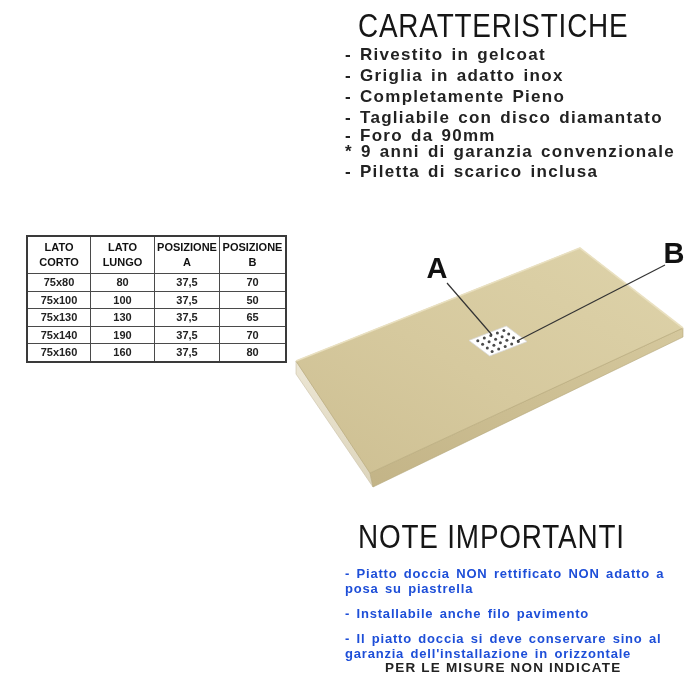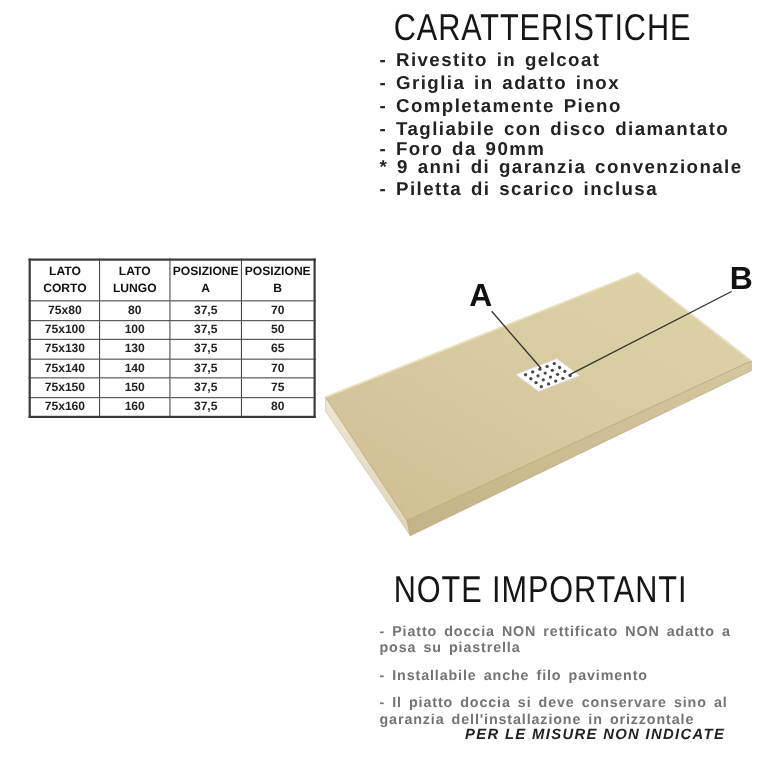--- a/index.html
+++ b/index.html
@@ -30,24 +30,24 @@
     font-size:11px;padding:0;
   }
   #size-table th{font-weight:700;color:#111;height:36px;line-height:15px;}
   #size-table td{font-weight:700;color:#222;height:16.5px;}
   .cw1{width:62px}.cw2{width:63px}.cw3{width:64px}.cw4{width:65px}
   
   #tray-wrap{position:absolute;left:270px;top:233px;width:430px;height:277px;}
   
   .note-list{position:absolute;left:345px;top:566px;width:354px;}
   .note-item{font-size:13px;font-weight:700;letter-spacing:.8px;word-spacing:2px;
-             line-height:15px;margin-bottom:10px;color:#737373;}
+             line-height:15px;margin-bottom:10px;color:#1d4ed8;}
   #footer-note{
-    position:absolute;left:385px;top:660px;width:312px;text-align:center;
-    font-size:13.5px;font-weight:700;letter-spacing:1.2px;line-height:15px;color:#222;font-style:italic;
+    position:absolute;left:385px;top:660px;width:312px;text-align:left;
+    font-size:13.5px;font-weight:700;letter-spacing:1.2px;line-height:15px;color:#222;
   }
 </style>
 </head>
 <body>
 
 <div id="carat-title" class="big-title">CARATTERISTICHE</div>
 
 <div class="feat-list">
   <div class="feat">- Rivestito in gelcoat</div>
   <div class="feat">- Griglia in adatto inox</div>
@@ -93,29 +93,23 @@
         <td>50</td>
     </tr>
     <tr>
       <td>75x130</td>
         <td>130</td>
         <td>37,5</td>
         <td>65</td>
     </tr>
     <tr>
       <td>75x140</td>
-        <td>140</td>
+        <td>190</td>
         <td>37,5</td>
         <td>70</td>
-    </tr>
-    <tr>
-      <td>75x150</td>
-        <td>150</td>
-        <td>37,5</td>
-        <td>75</td>
     </tr>
     <tr>
       <td>75x160</td>
         <td>160</td>
         <td>37,5</td>
         <td>80</td>
     </tr>
   </tbody>
 </table>
 

